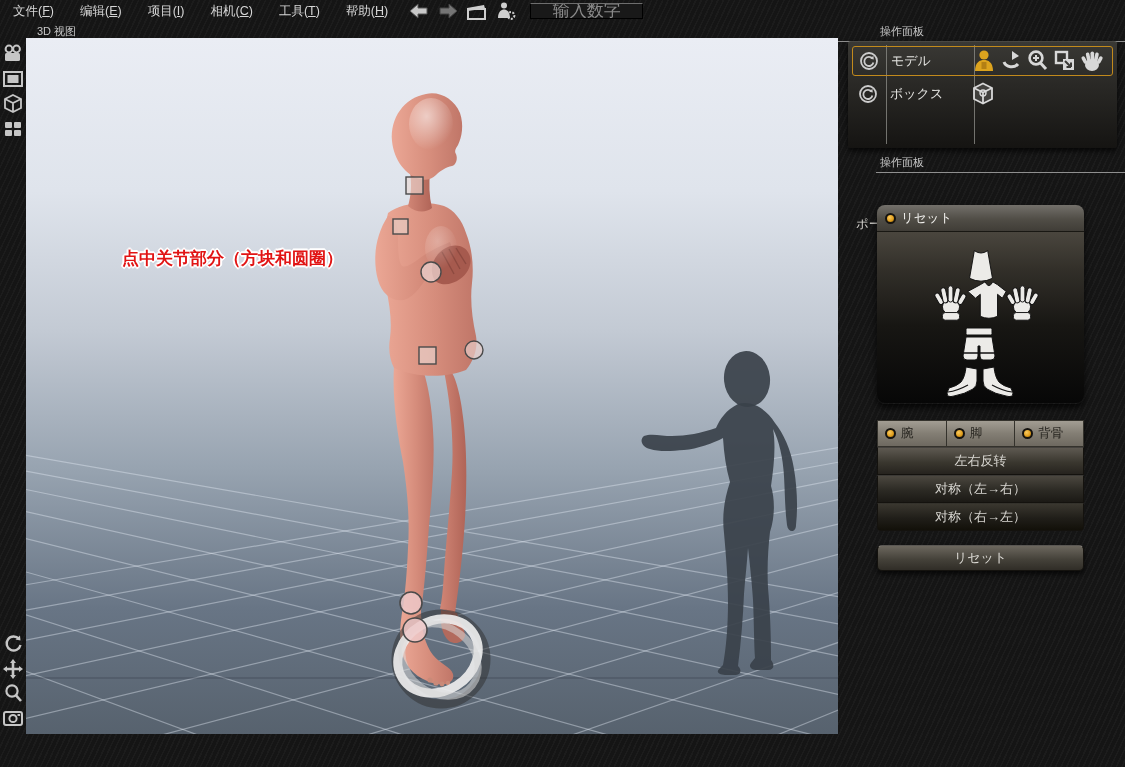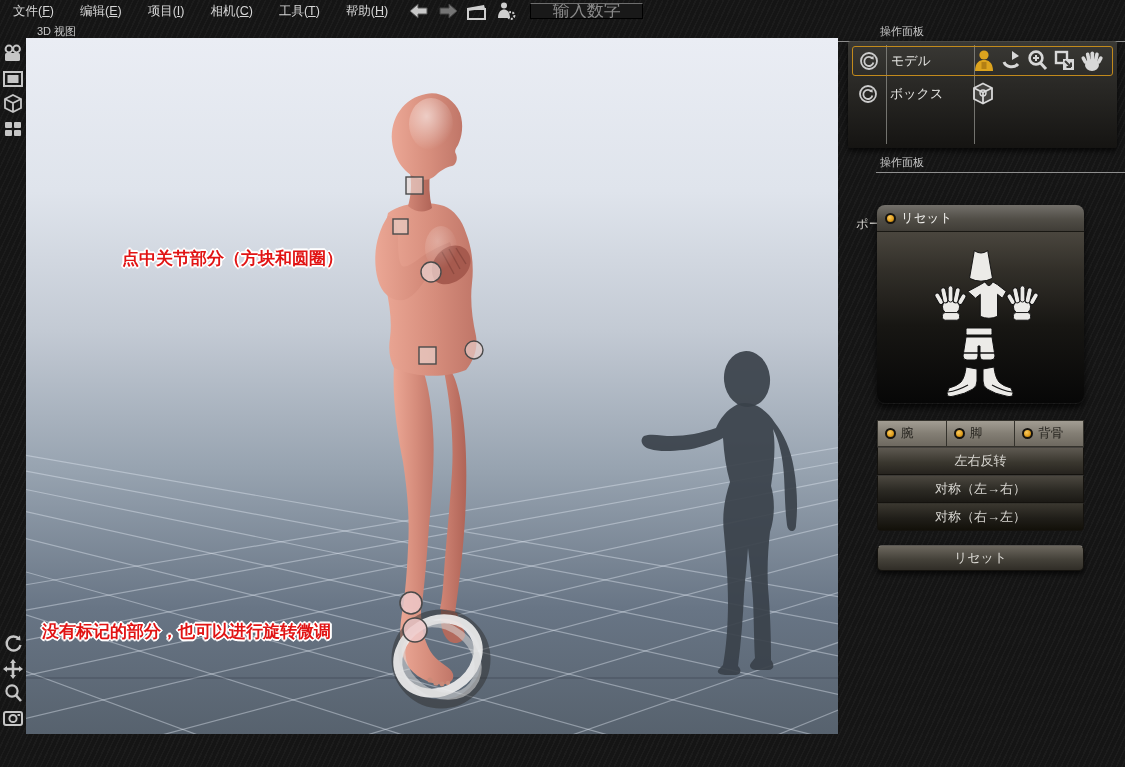--- a/index.html
+++ b/index.html
@@ -300,21 +300,20 @@
       <circle cx="405" cy="234" r="10" fill="#e8cdc9" fill-opacity=".8" stroke="#4a4a4a" stroke-width="1.4"></circle>
       <circle cx="448" cy="312" r="9" fill="#e8cdc9" fill-opacity=".7" stroke="#4a4a4a" stroke-width="1.4"></circle>
       <circle cx="385" cy="565" r="11" fill="#eec9c9" fill-opacity=".85" stroke="#4a4a4a" stroke-width="1.6"></circle>
       <circle cx="389" cy="592" r="12" fill="#eec9c9" fill-opacity=".85" stroke="#4a4a4a" stroke-width="1.6"></circle>
     </g>
   </svg>
 
   <div class="hint hint1">
     <div>点中关节部分（方块和圆圈）</div>
   </div>
-  <div class="hint hint2">没有标记的部分，也可以进行旋转微调</div>
 </div>
 
 <div class="abs ol-box">
   <div class="ol-sep" style="left:38px"></div>
   <div class="ol-sep" style="left:126px"></div>
 
   <div class="ol-row selected" style="top:5px">
     <span class="ol-vis">
       <svg class="icon" width="20" height="20" viewBox="0 0 20 20" fill="none">
         <circle cx="10" cy="10" r="8" stroke="#cdcdcd" stroke-width="1.8"></circle>

